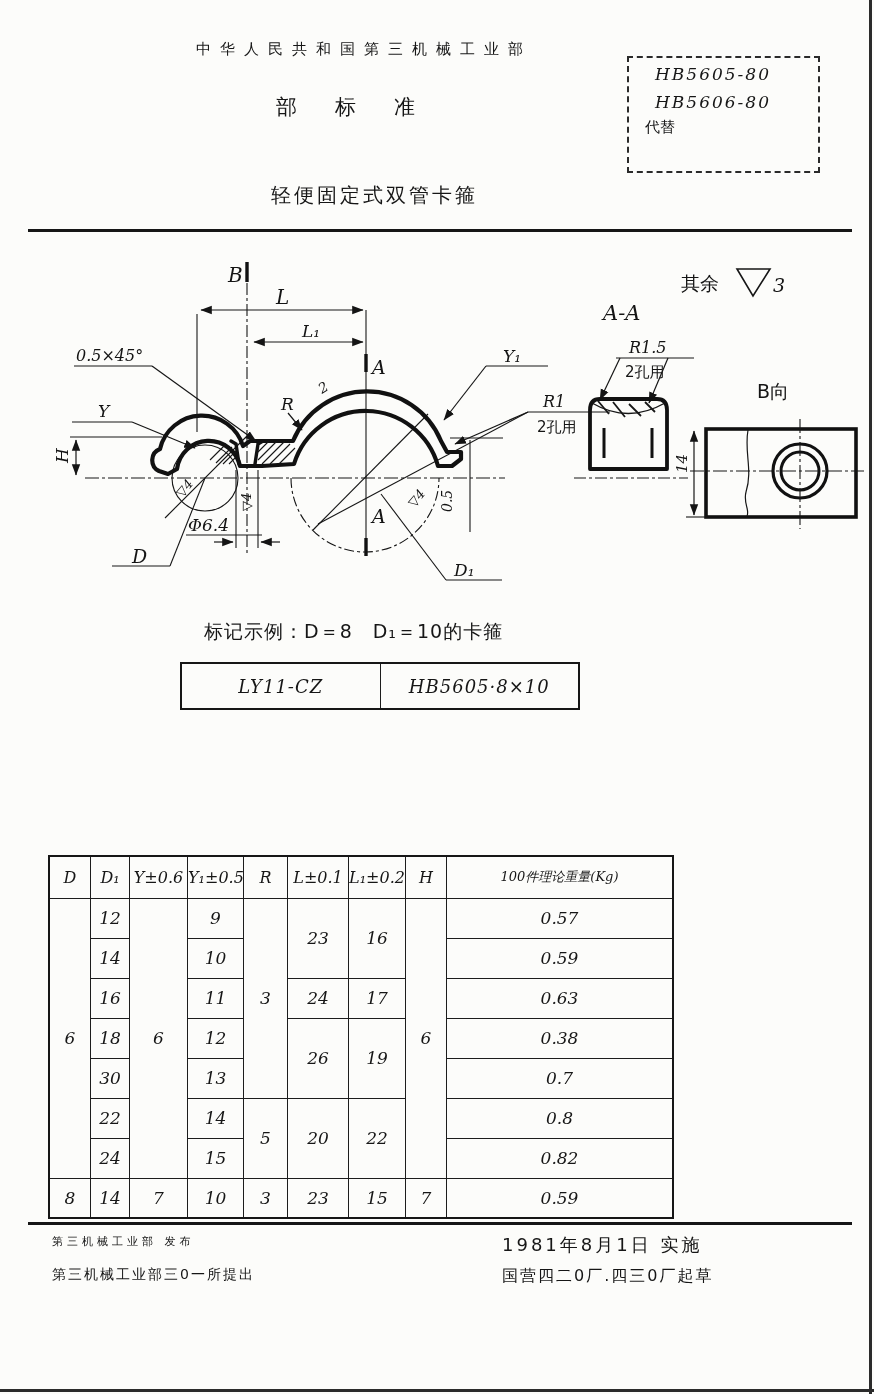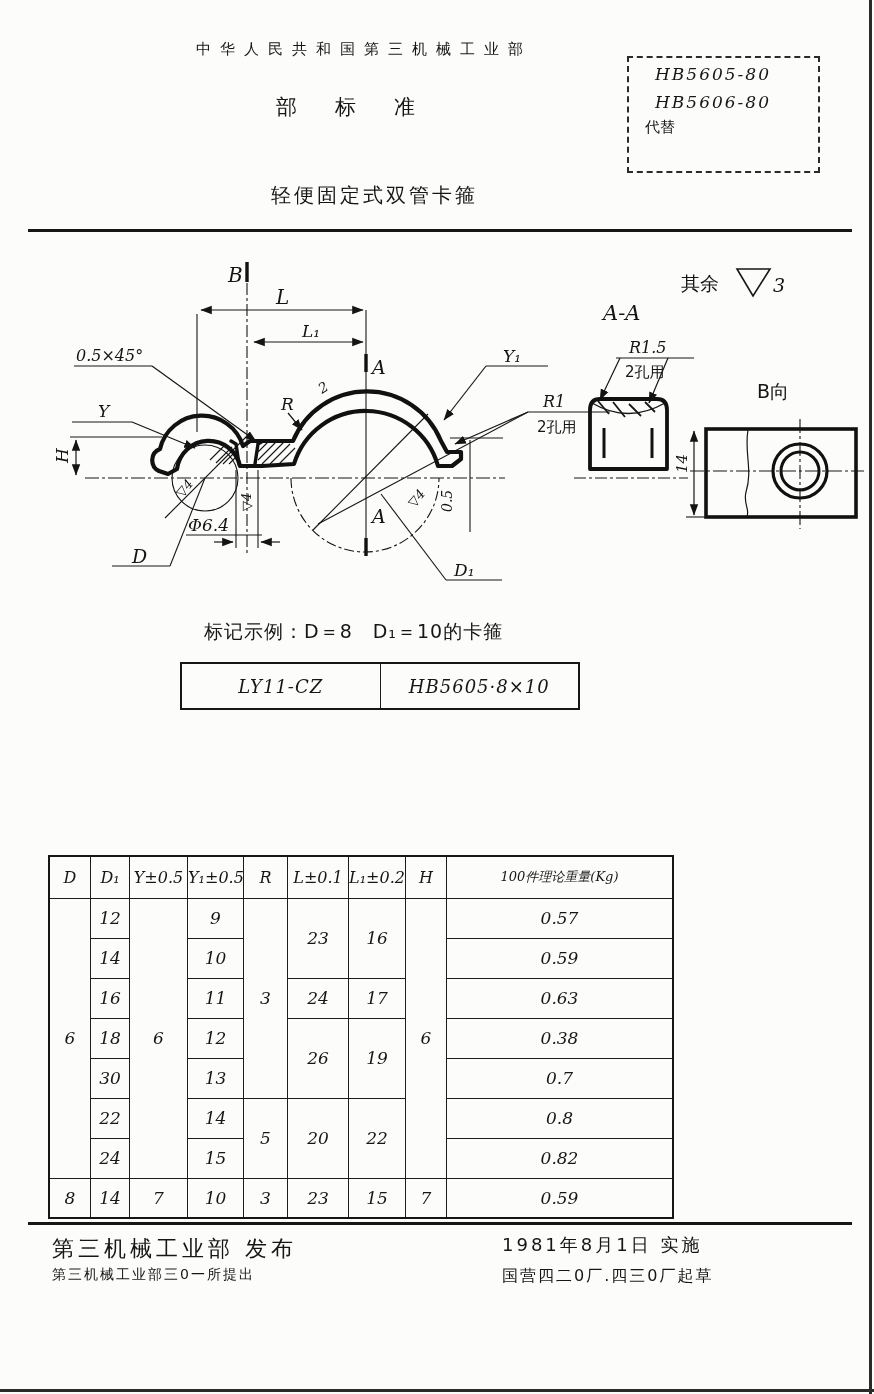--- a/index.html
+++ b/index.html
@@ -27,21 +27,21 @@
   .mattable tr{height:46px;}
   .mattable .hd{font-size:18px;letter-spacing:6px;}
   .mattable .val{font-size:18px;letter-spacing:1px;}
   .datatable{left:48px;top:855px;}
   .datatable table{width:614px;border:2.5px solid #161616;}
   .datatable tr{height:40px;}
   .datatable th{font-size:16px;font-weight:normal;}
   .datatable td{font-size:17px;}
   .wcol{font-size:13px !important;}
   
-  .f1{left:52px;top:1234px;font-size:22px;letter-spacing:4px;}
+  .f1{left:52px;top:1234px;font-size:11px;letter-spacing:4px;}
   .f2{left:52px;top:1266px;font-size:14px;letter-spacing:2px;}
   .f3{left:502px;top:1233px;font-size:18px;letter-spacing:3px;}
   .f4{left:502px;top:1266px;font-size:16px;letter-spacing:2px;}
   
   svg text{font-family:"DejaVu Serif","Liberation Serif",serif;font-style:italic;fill:#141414;}
   svg text.cjk{font-family:"DejaVu Sans","Liberation Sans",sans-serif;font-style:normal;}
   .edge-r{left:869px;top:0;width:3px;height:1394px;background:#2b2b2b;}
   .edge-b{left:0;top:1389px;width:874px;height:3px;background:#2b2b2b;}
 </style>
 </head>
@@ -215,21 +215,21 @@
   </tbody>
     </table>
 </div>
 
 <div class="abs datatable">
   <table>
     <tbody>
         <tr style="height:42px">
       <th style="width:40px" class="hand">D</th>
       <th style="width:38px" class="hand">D₁</th>
-      <th style="width:57px" class="hand">Y±0.5</th>
+      <th style="width:57px" class="hand">Y±0.6</th>
       <th style="width:55px" class="hand">Y₁±0.5</th>
       <th style="width:43px" class="hand">R</th>
       <th style="width:60px" class="hand">L±0.1</th>
       <th style="width:56px" class="hand">L₁±0.2</th>
       <th style="width:40px" class="hand">H</th>
       <th style="width:225px" class="hand wcol">100件理论重量(Kg)</th>
     </tr>
     <tr>
       <td rowspan="7" class="hand">6</td>
       <td class="hand">12</td>

